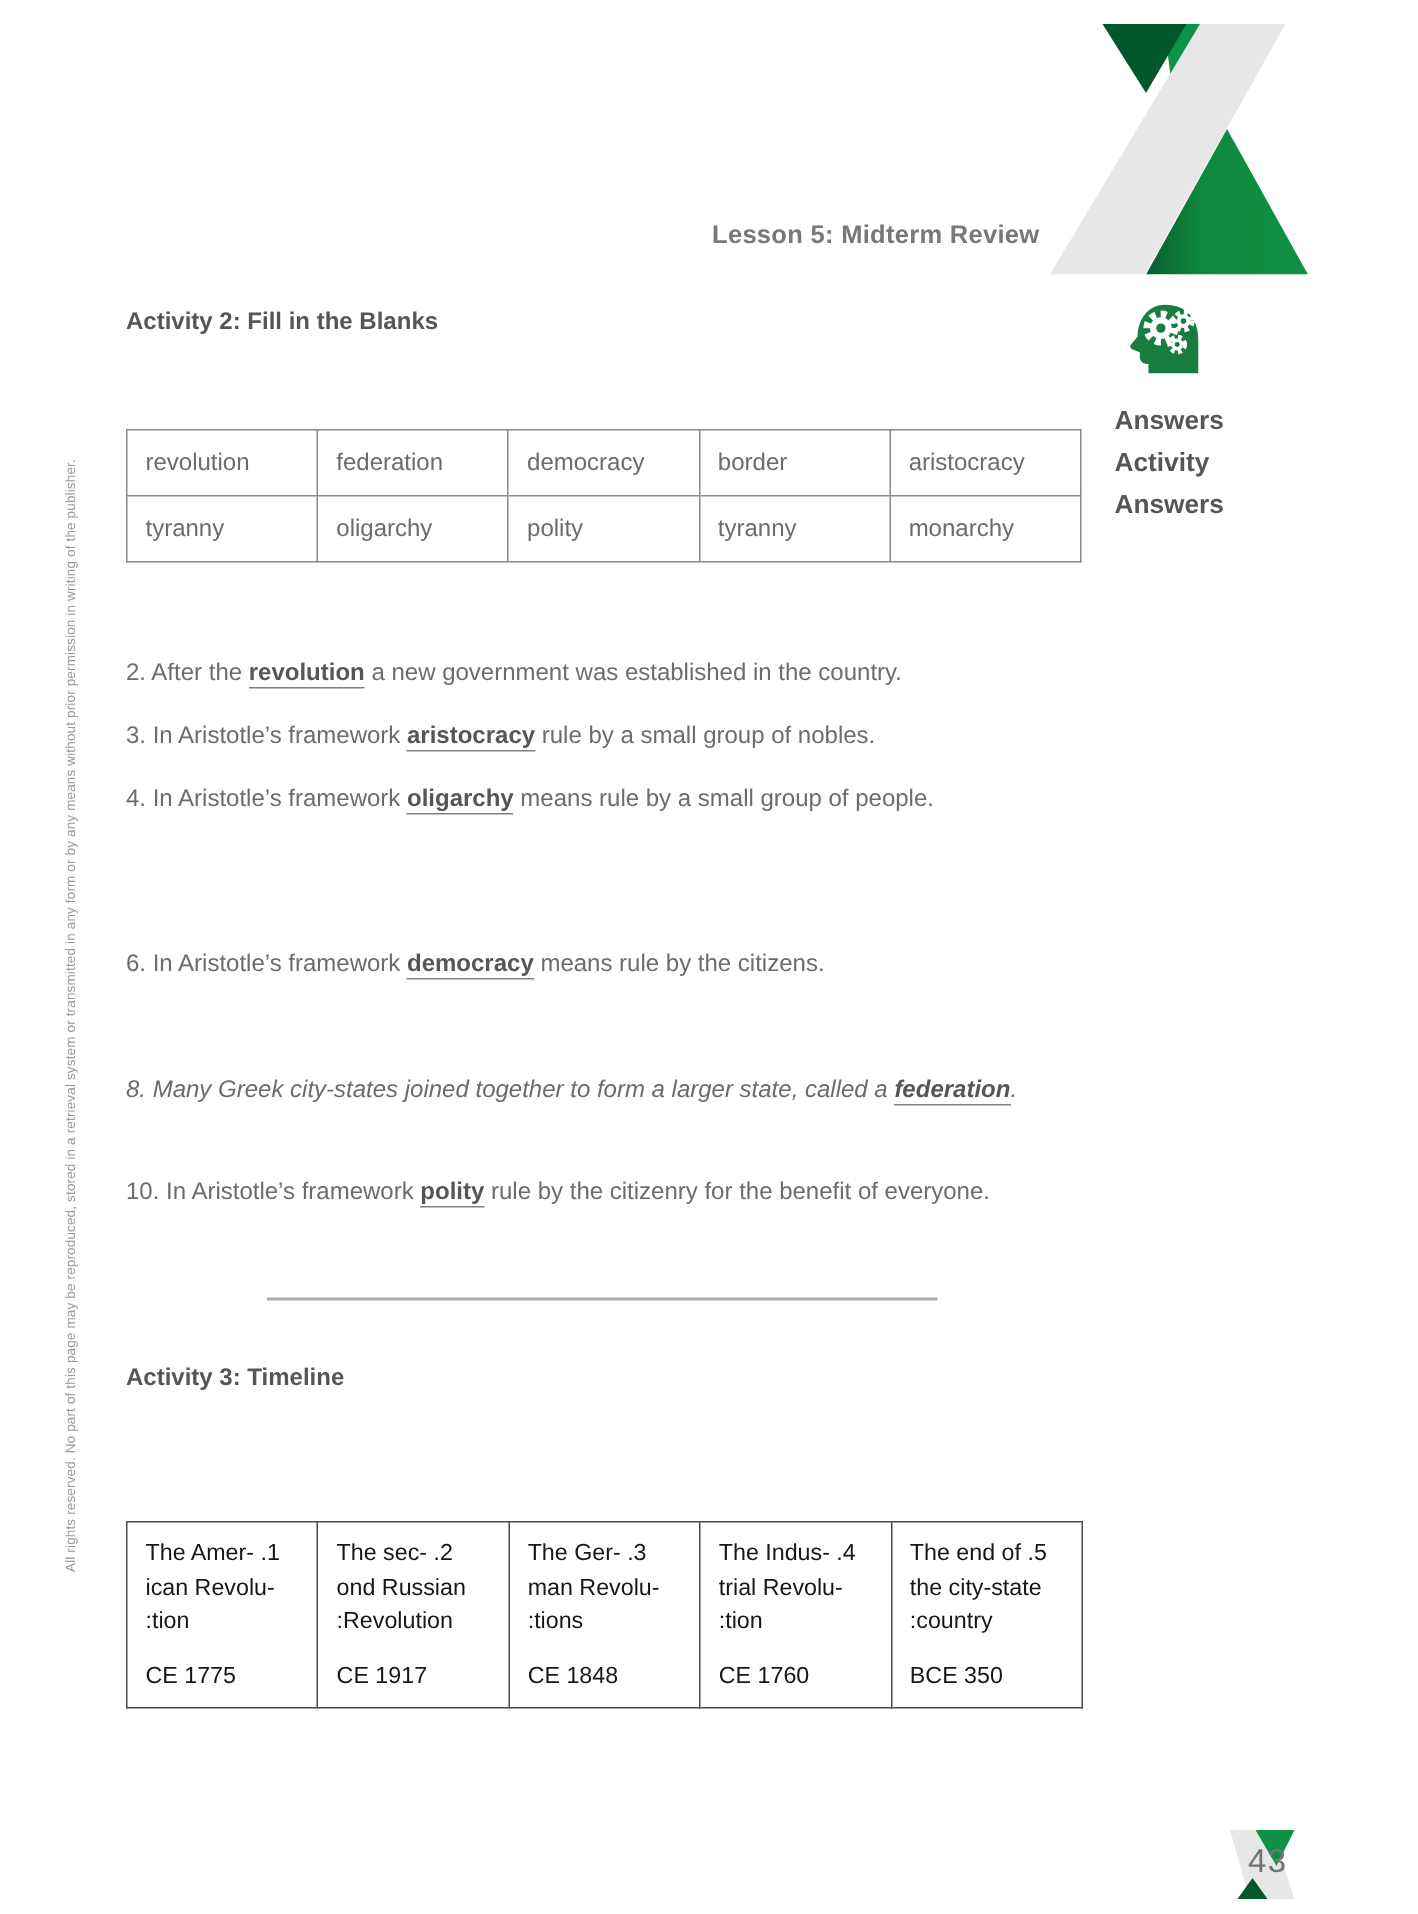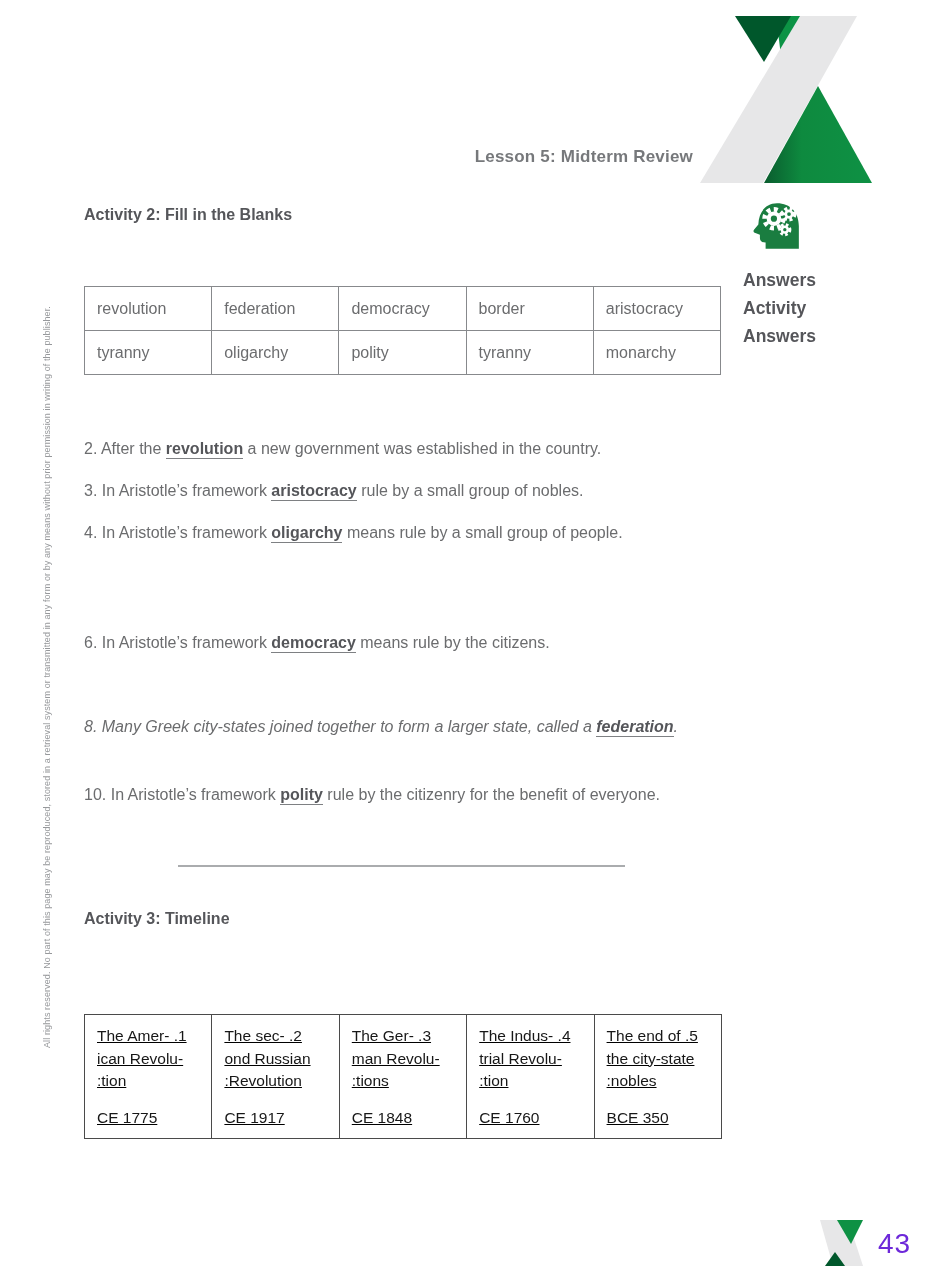--- a/index.html
+++ b/index.html
@@ -46,33 +46,33 @@
   
   .q{position:absolute;left:84px;width:642px;font-size:16px;color:#6b6c6e;line-height:26px;}
   .q .ans{
     font-weight:bold;color:#55565a;
     border-bottom:1.6px solid #7e8083;padding-bottom:.5px;
   }
   .divider{position:absolute;left:178px;top:849px;width:447px;height:2px;background:#aaacae;}
   
   .timeline-table{
     position:absolute;left:84px;top:998px;width:638px;
-    border-collapse:collapse;table-layout:fixed;text-decoration:underline;
+    border-collapse:collapse;table-layout:fixed;
   }
   .timeline-table td{
     border:1.2px solid #4a4a4a;vertical-align:top;
     padding:10px 6px 9px 12px;
     font-size:15.5px;color:#171717;line-height:22.5px;
   }
   .timeline-table .gap{height:14px;}
   
   .logo-bottom{position:absolute;left:818px;top:1202px;}
   .page-number{
-    position:absolute;left:878px;top:1212px;
-    font-size:28px;color:#6d28d9;letter-spacing:1px;
+    position:absolute;left:832px;top:1212px;
+    font-size:22px;color:#737373;letter-spacing:1px;
   }
 </style>
 </head>
 <body>
 
 <div class="page">
 
   <svg class="logo-top" width="255" height="167" viewBox="0 0 255 167">
     <defs>
       <linearGradient id="triGrad" x1="0" y1="0" x2="1" y2="0">
@@ -168,21 +168,21 @@
       <td>
         <div>The Indus- .4</div>
         <div>trial Revolu-</div>
         <div>:tion</div>
         <div class="gap"></div>
         <div>CE 1760</div>
       </td>
       <td>
         <div>The end of .5</div>
         <div>the city-state</div>
-        <div>:nobles</div>
+        <div>:country</div>
         <div class="gap"></div>
         <div>BCE 350</div>
       </td>
     </tr>
   </tbody>
     </table>
 
   <svg class="logo-bottom" width="47" height="50" viewBox="0 0 47 50">
     <polygon points="2,2 30,2 45,48 15,48" fill="#e7e7e8"></polygon>
     <polygon points="19,2 45,2 33,26" fill="#0e9144"></polygon>

